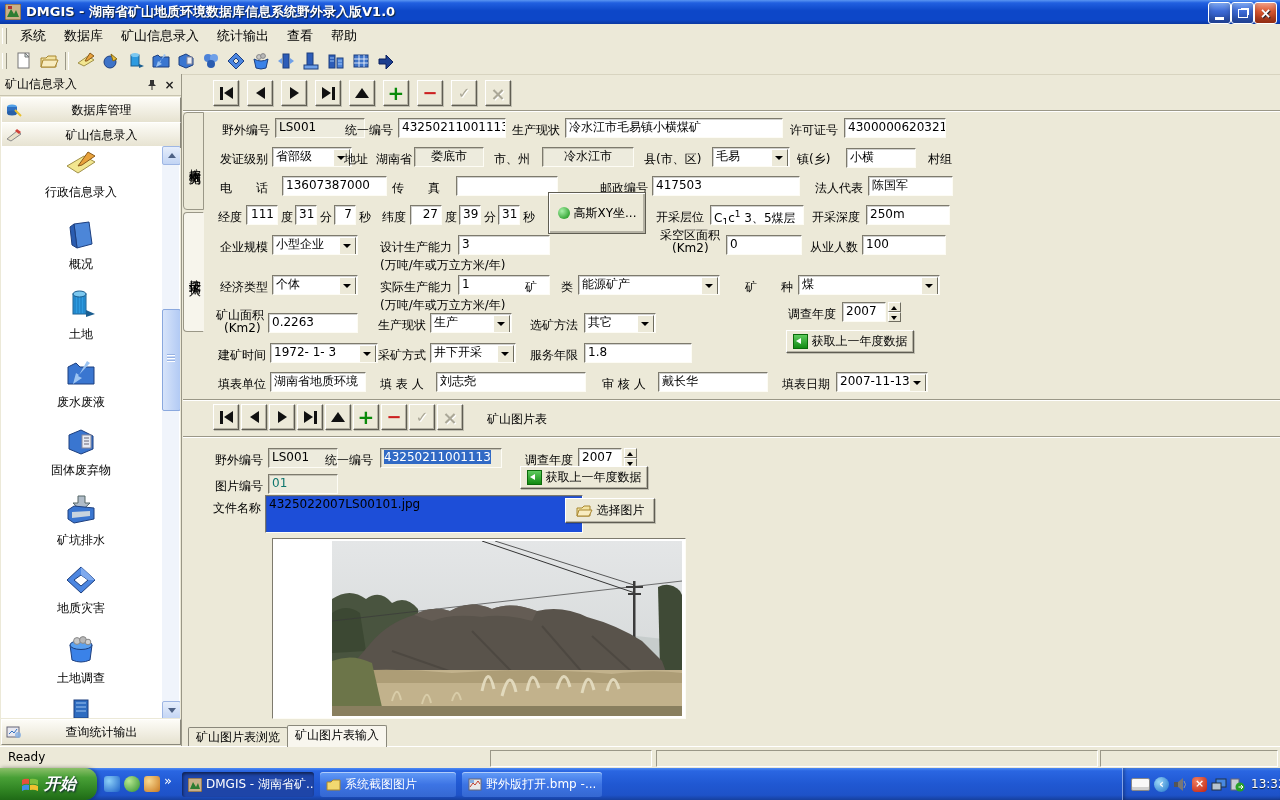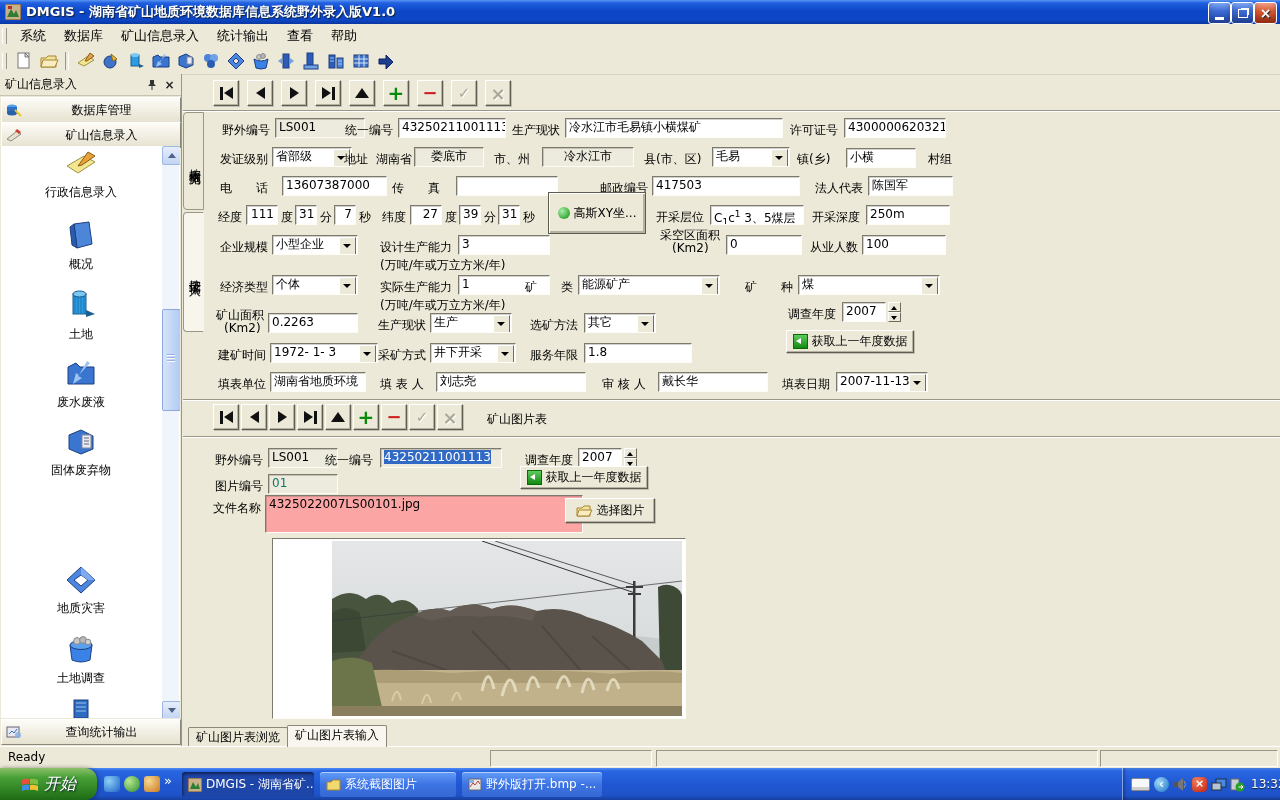--- a/index.html
+++ b/index.html
@@ -88,21 +88,21 @@
   .btab.on{background:#F8F6EE;height:21px;z-index:3}
   
   #status{position:absolute;left:0;top:746px;width:1280px;height:22px;background:#ECE9D8;border-top:1px solid #fff;font-size:12px}
   .spanel{position:absolute;top:3px;height:15px;border:1px solid;border-color:#9a9787 #fff #fff #9a9787}
   
   #taskbar{position:absolute;left:0;top:768px;width:1280px;height:32px;
      background:linear-gradient(180deg,#4E8BF5 0%,#2A66E2 9%,#2058D2 50%,#1E52C8 85%,#16409E 100%)}
   #startbtn{position:absolute;left:0;top:0;width:97px;height:32px;border-radius:0 12px 12px 0;
      background:linear-gradient(180deg,#8CC06A 0%,#48A036 30%,#2F8322 70%,#1F6A16 100%);
      box-shadow:1px 0 4px rgba(0,0,0,.4);display:flex;align-items:center;justify-content:center;gap:5px;
-     color:#fff;font-size:16px;font-weight:normal;font-style:italic;text-shadow:1px 1px 2px #123}
+     color:#fff;font-size:16px;font-weight:bold;font-style:italic;text-shadow:1px 1px 2px #123}
   .ql{position:absolute;top:8px;width:16px;height:16px;border-radius:3px}
   .task{position:absolute;top:4px;height:25px;border-radius:3px;display:flex;align-items:center;gap:4px;padding:0 6px;
      box-sizing:border-box;color:#fff;font-size:12px;white-space:nowrap;overflow:hidden;
      background:linear-gradient(#639CF7,#3D74E4 50%,#3568D2);box-shadow:inset 0 1px 0 rgba(255,255,255,.5)}
   .task.on{background:#1E45A8;box-shadow:inset 1px 2px 3px rgba(0,0,0,.5)}
   #tray{position:absolute;right:0;top:0;width:158px;height:32px;display:flex;align-items:center;gap:4px;
      border-left:1px solid rgba(255,255,255,.45);box-shadow:inset 2px 0 3px rgba(0,0,0,.25);padding-left:8px;box-sizing:border-box}
   .ticon{width:15px;height:15px;flex:none}
   #clock{color:#fff;font-size:12px;margin-left:2px;text-shadow:0 1px 1px #123}
 </style>
@@ -293,20 +293,28 @@
           </svg>
         <div class="silab">土地</div>
       </div>
       <div class="sitem" style="top:280px">
         <svg width="34" height="32">
             <path d="M5 9 L17 4 L29 10 L29 23 L17 28 L5 23 Z" fill="#3A76D0" stroke="#1D3F7F"></path>
             <rect x="18" y="9" width="9" height="13" fill="#E8ECF4" stroke="#889"></rect>
             <path d="M20 12 h5 M20 15 h5 M20 18 h5" stroke="#667"></path>
           </svg>
         <div class="silab">固体废弃物</div>
+      </div>
+      <div class="sitem" style="top:348px">
+        <svg width="34" height="34">
+            <path d="M14 2 L21 2 L21 9 L26 9 L17.5 17 L9 9 L14 9 Z" fill="#B0BCC8" stroke="#566"></path>
+            <path d="M4 16 L10 12 L30 14 L30 25 L10 29 L4 25 Z" fill="#3A76D0" stroke="#1D3F7F"></path>
+            <path d="M8 18 L26 17 L26 22 L8 24 Z" fill="#C8D4DE"></path>
+          </svg>
+        <div class="silab">矿坑排水</div>
       </div>
       <div class="sitem" style="top:418px">
         <svg width="34" height="32">
             <path d="M17 3 L31 16 L17 29 L3 16 Z M17 11 L24 16 L17 22 L10 16 Z" fill="#4C86E0" fill-rule="evenodd" stroke="#1D3F7F"></path>
             <path d="M17 3 L31 16 L24 16 L17 11 Z" fill="#7FAAEE"></path>
           </svg>
         <div class="silab">地质灾害</div>
       </div>
       <div class="sitem" style="top:486px">
         <svg width="34" height="34">
@@ -486,21 +494,21 @@
   <span class="spin" style="left:624px;top:448px">
       <span class="sp u"></span>
       <span class="sp d"></span>
     </span>
 
   <span class="lb" style="left:215px;top:476px">图片编号</span>
   <div class="fd flat dis" style="left:268px;top:474px;width:70px">01</div>
   <div class="btn" style="left:520px;top:466px;width:128px;height:23px"><span class="garr"></span><span>获取上一年度数据</span></div>
 
   <span class="lb" style="left:213px;top:498px">文件名称</span>
-  <div class="fd" style="left:265px;top:495px;width:318px;height:38px;background:#fca5a5">4325022007LS00101.jpg</div>
+  <div class="fd" style="left:265px;top:495px;width:318px;height:38px;background:#1d4ed8">4325022007LS00101.jpg</div>
   <div class="btn" style="left:565px;top:498px;width:90px;height:25px">
     <svg width="17" height="14">
         <path d="M1 4 L6 4 L8 2 L14 2 L14 12 L1 12 Z" fill="#F2E2A0" stroke="#A8862F"></path>
         <path d="M3 6 L16 6 L13 12 L1 12 Z" fill="#F8ECC0" stroke="#A8862F"></path>
       </svg>
     <span>选择图片</span>
   </div>
 
   <div style="position:absolute;left:272px;top:538px;width:414px;height:181px;background:#fff;border:1px solid;border-color:#7d7a6d #fdfcf5 #fdfcf5 #7d7a6d;box-sizing:border-box">
     <svg width="350" height="175" style="position:absolute;left:59px;top:2px" viewBox="0 0 350 175">

